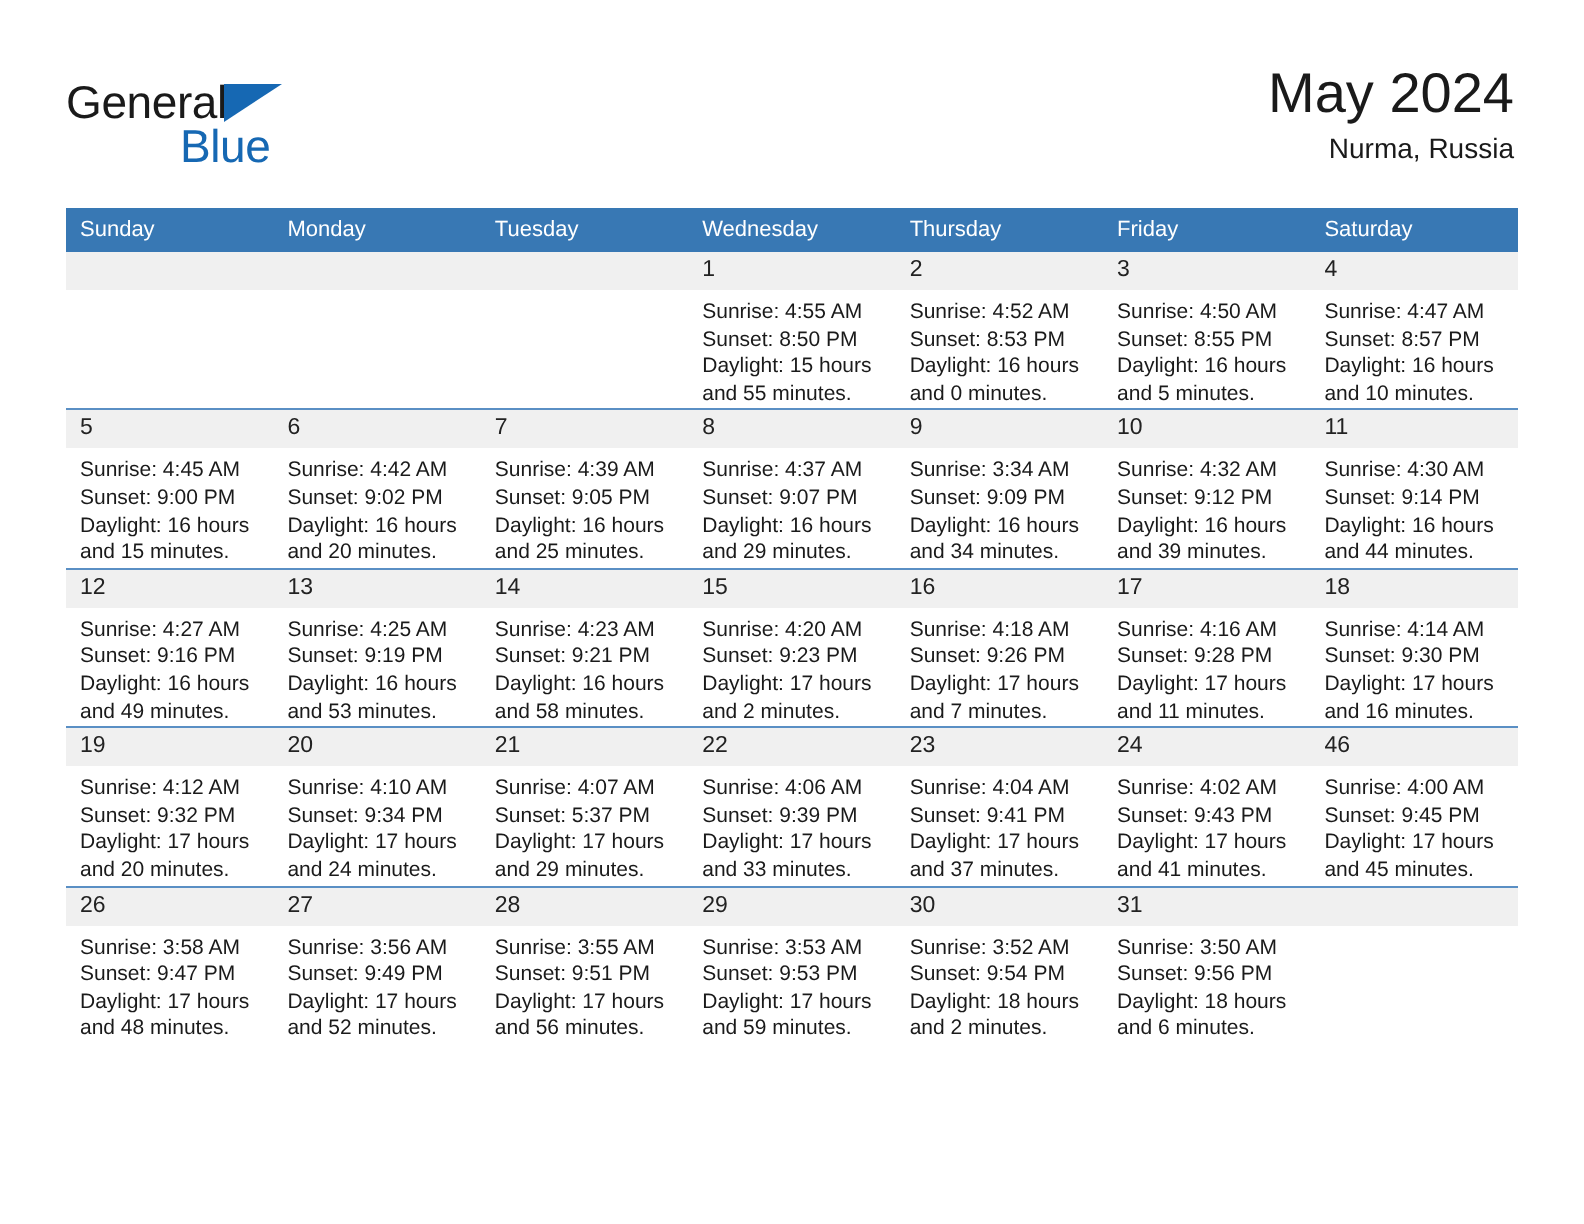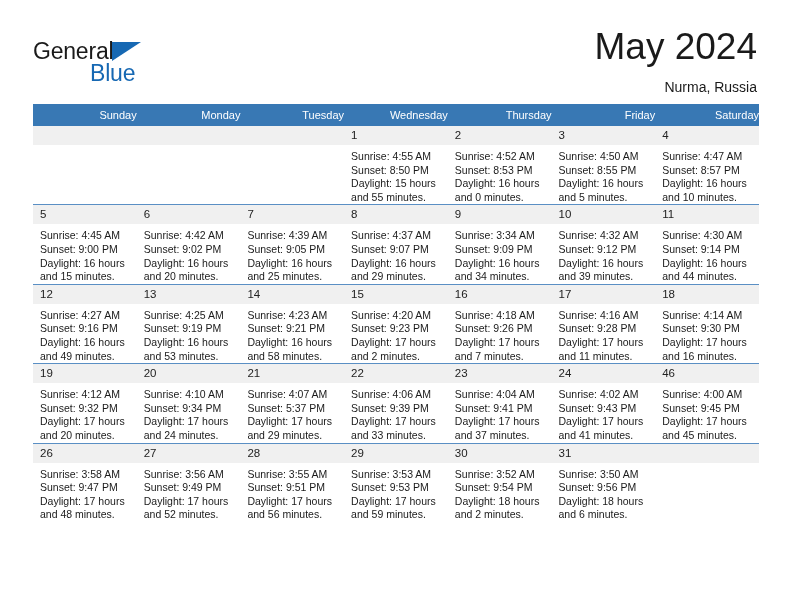--- a/index.html
+++ b/index.html
@@ -63,48 +63,48 @@
     letter-spacing: -0.2px;
     font-family: "Liberation Sans", sans-serif;
   }
   .title-wrap {
     position: absolute;
     right: 35px;
     top: 30px;
     text-align: right;
   }
   .cal-title {
-    font-size: 37px;
+    font-size: 28px;
     color: #1a1a1a;
     line-height: 34px;
     white-space: nowrap;
   }
   .cal-sub {
     font-size: 14px;
     color: #1a1a1a;
     line-height: 20px;
-    margin-top: 13px;
+    margin-top: 0;
     white-space: nowrap;
   }
 
   
   .cal {
     position: absolute;
     left: 33px;
     top: 104px;
     width: 726px;
     border-collapse: collapse;
     table-layout: fixed;
   }
   .cal th {
     background: #3878b4;
     color: #ffffff;
     font-size: 11px;
     font-weight: normal;
-    text-align: right;
+    text-align: left;
     padding: 5px 0 5px 7px;
     height: 12px;
     border: none;
   }
   .cal td {
     vertical-align: top;
     padding: 0;
     height: 78px;
     border-top: 1px solid #5a8fc4;
     background: #ffffff;

